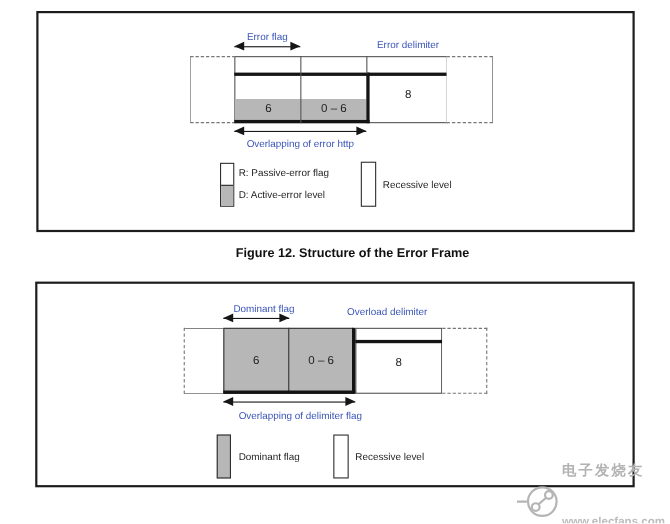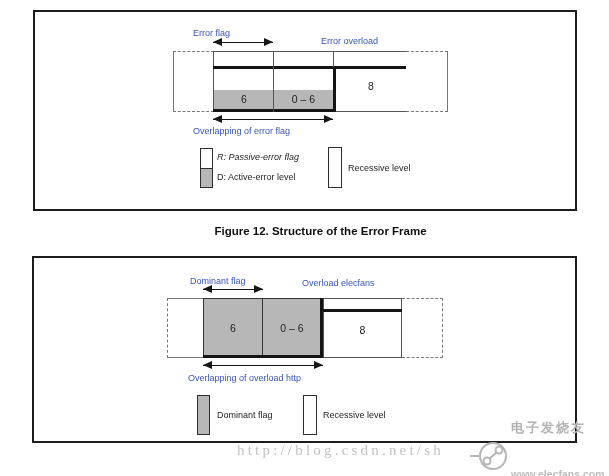--- a/index.html
+++ b/index.html
@@ -3,21 +3,21 @@
 <meta charset="utf-8">
 <style>
   * { margin:0; padding:0; box-sizing:border-box; }
   html,body { background:#fff; }
   .page {
     position:relative; width:609px; height:476px; background:#ffffff;
     font-family:"Liberation Sans", sans-serif; overflow:hidden;
   }
   .abs { position:absolute; }
   .figbox { position:absolute; border:2px solid #1c1c1c; background:#fff; }
-  .blue-label { position:absolute; color:#3a55b8; font-size:9px; white-space:nowrap; }
+  .blue-label { position:absolute; color:#3a55b8; font-size:9px; text-align:center; white-space:nowrap; }
   .small-label { position:absolute; color:#1e1e1e; font-size:9px; white-space:nowrap; }
   .cell-num { position:absolute; color:#1e1e1e; font-size:10.5px; text-align:center; }
   .caption { position:absolute; left:0; width:609px; text-align:center;
              font-size:11.5px; font-weight:bold; color:#101010; }
   .thin { background:#555; position:absolute; }
   .thick { background:#141414; position:absolute; }
   .grayfill { background:#b7b7b7; position:absolute; }
   .legend-swatch { position:absolute; border:1px solid #2e2e2e; background:#fff; }
   
   .arr { position:absolute; height:0; border-top:1.6px solid #161616; }
@@ -36,21 +36,21 @@
 </style>
 </head>
 <body>
 
 <div class="page">
 
   <div class="figbox" style="left:33px; top:10px; width:544px; height:201px;"></div>
 
   <div class="blue-label" style="left:193px; top:28px; width:100px;">Error flag</div>
   <div class="arr" style="left:213px; top:42px; width:60px;"></div>
-  <div class="blue-label" style="left:321px; top:36px; width:100px;">Error overload</div>
+  <div class="blue-label" style="left:321px; top:36px; width:100px;">Error delimiter</div>
 
   <div class="band-end" style="left:173px; top:51px; width:41px; height:61px;
        border-top:1px dashed #777; border-bottom:1px dashed #777; border-left:1px solid #777;"></div>
 
   <div class="abs" style="left:213px; top:51px; width:194px; height:61px; background:#fff; border:1px solid #555;"></div>
 
   <div class="grayfill" style="left:214px; top:90px; width:119px; height:19px;"></div>
 
   <div class="thick" style="left:213px; top:66px; width:194px; height:3px;"></div>
   <div class="thick" style="left:213px; top:109px; width:123px; height:3px;"></div>
@@ -60,37 +60,37 @@
   <div class="thin" style="left:333px; top:51px; width:1px; height:16px;"></div>
 
   <div class="cell-num" style="left:214px; top:93px; width:60px;">6</div>
   <div class="cell-num" style="left:274px; top:93px; width:59px;">0 – 6</div>
   <div class="cell-num" style="left:336px; top:80px; width:70px;">8</div>
 
   <div class="band-end" style="left:406px; top:51px; width:42px; height:61px;
        border-top:1px dashed #777; border-bottom:1px dashed #777; border-right:1px solid #777;"></div>
 
   <div class="arr" style="left:213px; top:119px; width:120px;"></div>
-  <div class="blue-label" style="left:193px; top:126px; width:160px;">Overlapping of error flag</div>
+  <div class="blue-label" style="left:193px; top:126px; width:160px;">Overlapping of error http</div>
 
   <div class="legend-swatch" style="left:200px; top:148px; width:13px; height:40px;">
     <div style="position:absolute; left:0; right:0; bottom:0; height:50%; background:#b7b7b7; border-top:1px solid #2e2e2e;"></div>
   </div>
-  <div class="small-label" style="left:217px; top:152px;font-style:italic;">R: Passive-error flag</div>
+  <div class="small-label" style="left:217px; top:152px;">R: Passive-error flag</div>
   <div class="small-label" style="left:217px; top:172px;">D: Active-error level</div>
   <div class="legend-swatch" style="left:328px; top:147px; width:14px; height:41px;"></div>
   <div class="small-label" style="left:348px; top:163px;">Recessive level</div>
 
   <div class="caption" style="top:225px;margin-left:16px;">Figure 12. Structure of the Error Frame</div>
 
   <div class="figbox" style="left:32px; top:256px; width:545px; height:187px;"></div>
 
   <div class="blue-label" style="left:190px; top:276px; width:100px;">Dominant flag</div>
   <div class="arr" style="left:203px; top:289px; width:60px;"></div>
-  <div class="blue-label" style="left:302px; top:278px; width:100px;">Overload elecfans</div>
+  <div class="blue-label" style="left:302px; top:278px; width:100px;">Overload delimiter</div>
 
   <div class="band-end" style="left:167px; top:298px; width:37px; height:60px;
        border-top:1px solid #777; border-bottom:1px solid #777; border-left:1px dashed #777;"></div>
 
   <div class="grayfill" style="left:203px; top:298px; width:118px; height:60px; border:1px solid #333;"></div>
   <div class="thin" style="left:262px; top:298px; width:1px; height:60px; background:#333;"></div>
 
   <div class="abs" style="left:323px; top:298px; width:79px; height:60px; background:#fff;
        border:1px solid #555;"></div>
   <div class="thick" style="left:323px; top:309px; width:79px; height:3px;"></div>
@@ -99,29 +99,28 @@
   <div class="thick" style="left:203px; top:355px; width:120px; height:3px;"></div>
 
   <div class="cell-num" style="left:203px; top:322px; width:60px;">6</div>
   <div class="cell-num" style="left:263px; top:322px; width:58px;">0 – 6</div>
   <div class="cell-num" style="left:323px; top:324px; width:79px;">8</div>
 
   <div class="band-end" style="left:402px; top:298px; width:41px; height:60px;
        border-top:1px dashed #777; border-bottom:1px dashed #777; border-right:1px dashed #777;"></div>
 
   <div class="arr" style="left:203px; top:365px; width:120px;"></div>
-  <div class="blue-label" style="left:188px; top:373px; width:170px;">Overlapping of overload http</div>
+  <div class="blue-label" style="left:188px; top:373px; width:170px;">Overlapping of delimiter flag</div>
 
   <div class="legend-swatch" style="left:197px; top:395px; width:13px; height:40px; background:#b7b7b7;"></div>
   <div class="small-label" style="left:217px; top:410px;">Dominant flag</div>
   <div class="legend-swatch" style="left:303px; top:395px; width:14px; height:40px;"></div>
   <div class="small-label" style="left:323px; top:410px;">Recessive level</div>
 
 
-  <div class="wm-url" style="left:237px; top:442px;">http://blog.csdn.net/sh</div>
 
   <svg class="abs" style="left:470px; top:440px;" width="40" height="33" viewBox="0 0 40 33">
     <line x1="0" y1="16" x2="9" y2="16" stroke="#b5b5b5" stroke-width="2"></line>
     <circle cx="23" cy="16" r="13" fill="none" stroke="#b5b5b5" stroke-width="2"></circle>
     <circle cx="17" cy="21" r="3.5" fill="none" stroke="#b5b5b5" stroke-width="2"></circle>
     <circle cx="29" cy="10" r="3.5" fill="none" stroke="#b5b5b5" stroke-width="2"></circle>
     <line x1="19.5" y1="18.5" x2="26.5" y2="12.5" stroke="#b5b5b5" stroke-width="2"></line>
   </svg>
   <div class="wm-name" style="left:511px; top:419px;">电子发烧友</div>
   <div class="wm-site" style="left:511px; top:468px;">www.elecfans.com</div>

